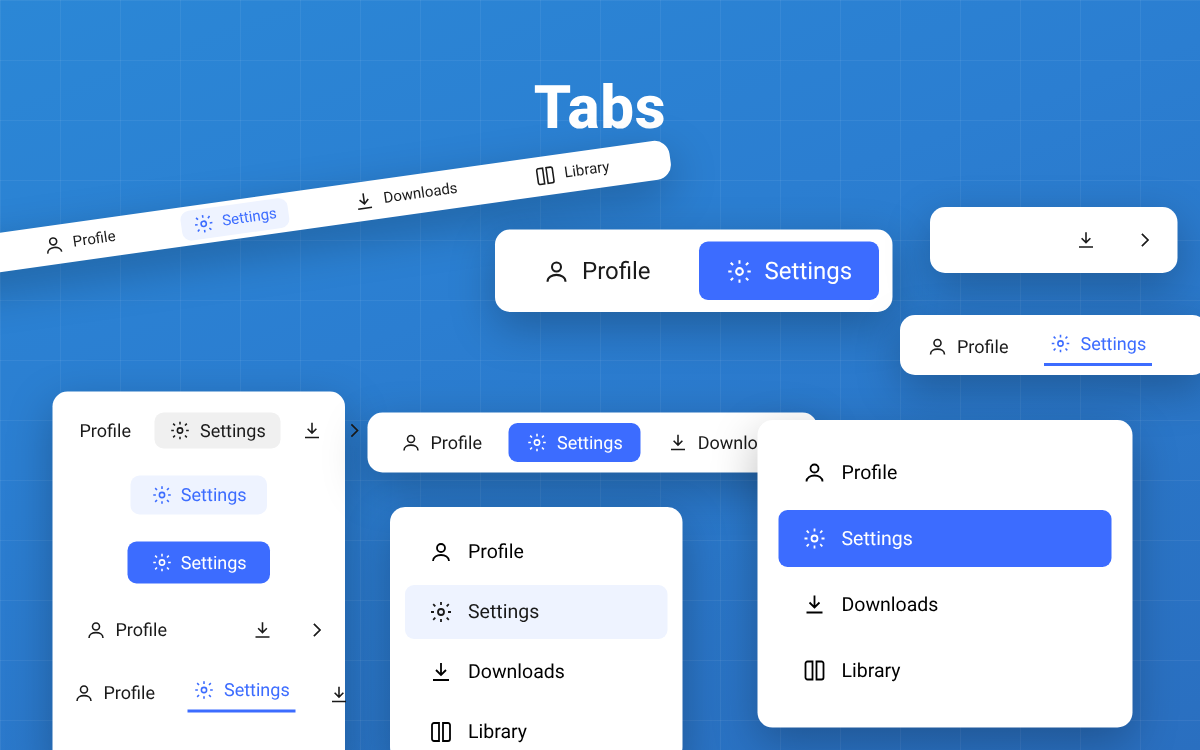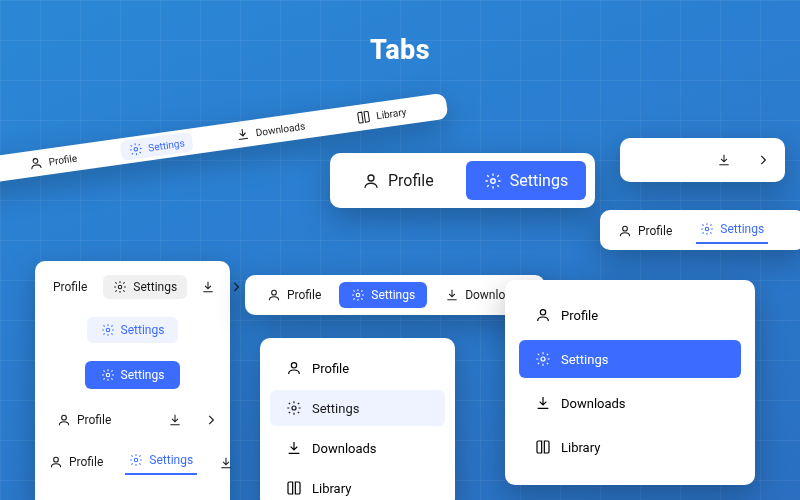--- a/index.html
+++ b/index.html
@@ -14,24 +14,24 @@
   .grid-overlay {
     position: absolute; inset: 0;
     background-image:
       linear-gradient(rgba(255,255,255,0.06) 1px, transparent 1px),
       linear-gradient(90deg, rgba(255,255,255,0.06) 1px, transparent 1px);
     background-size: 40px 40px;
     pointer-events: none;
   }
   .title {
     position: absolute;
-    top: 34px; left: 0; right: 0;
+    top: 48px; left: 0; right: 0;
     text-align: center;
     color: #fff;
-    font-size: 27px;
+    font-size: 40px;
     font-weight: 800;
     letter-spacing: 0.5px;
   }
   .card {
     position: absolute;
     background: #fff;
     border-radius: 10px;
     box-shadow: 0 10px 30px rgba(0,0,0,0.25);
   }
   .tab-row { display: flex; align-items: center; }

